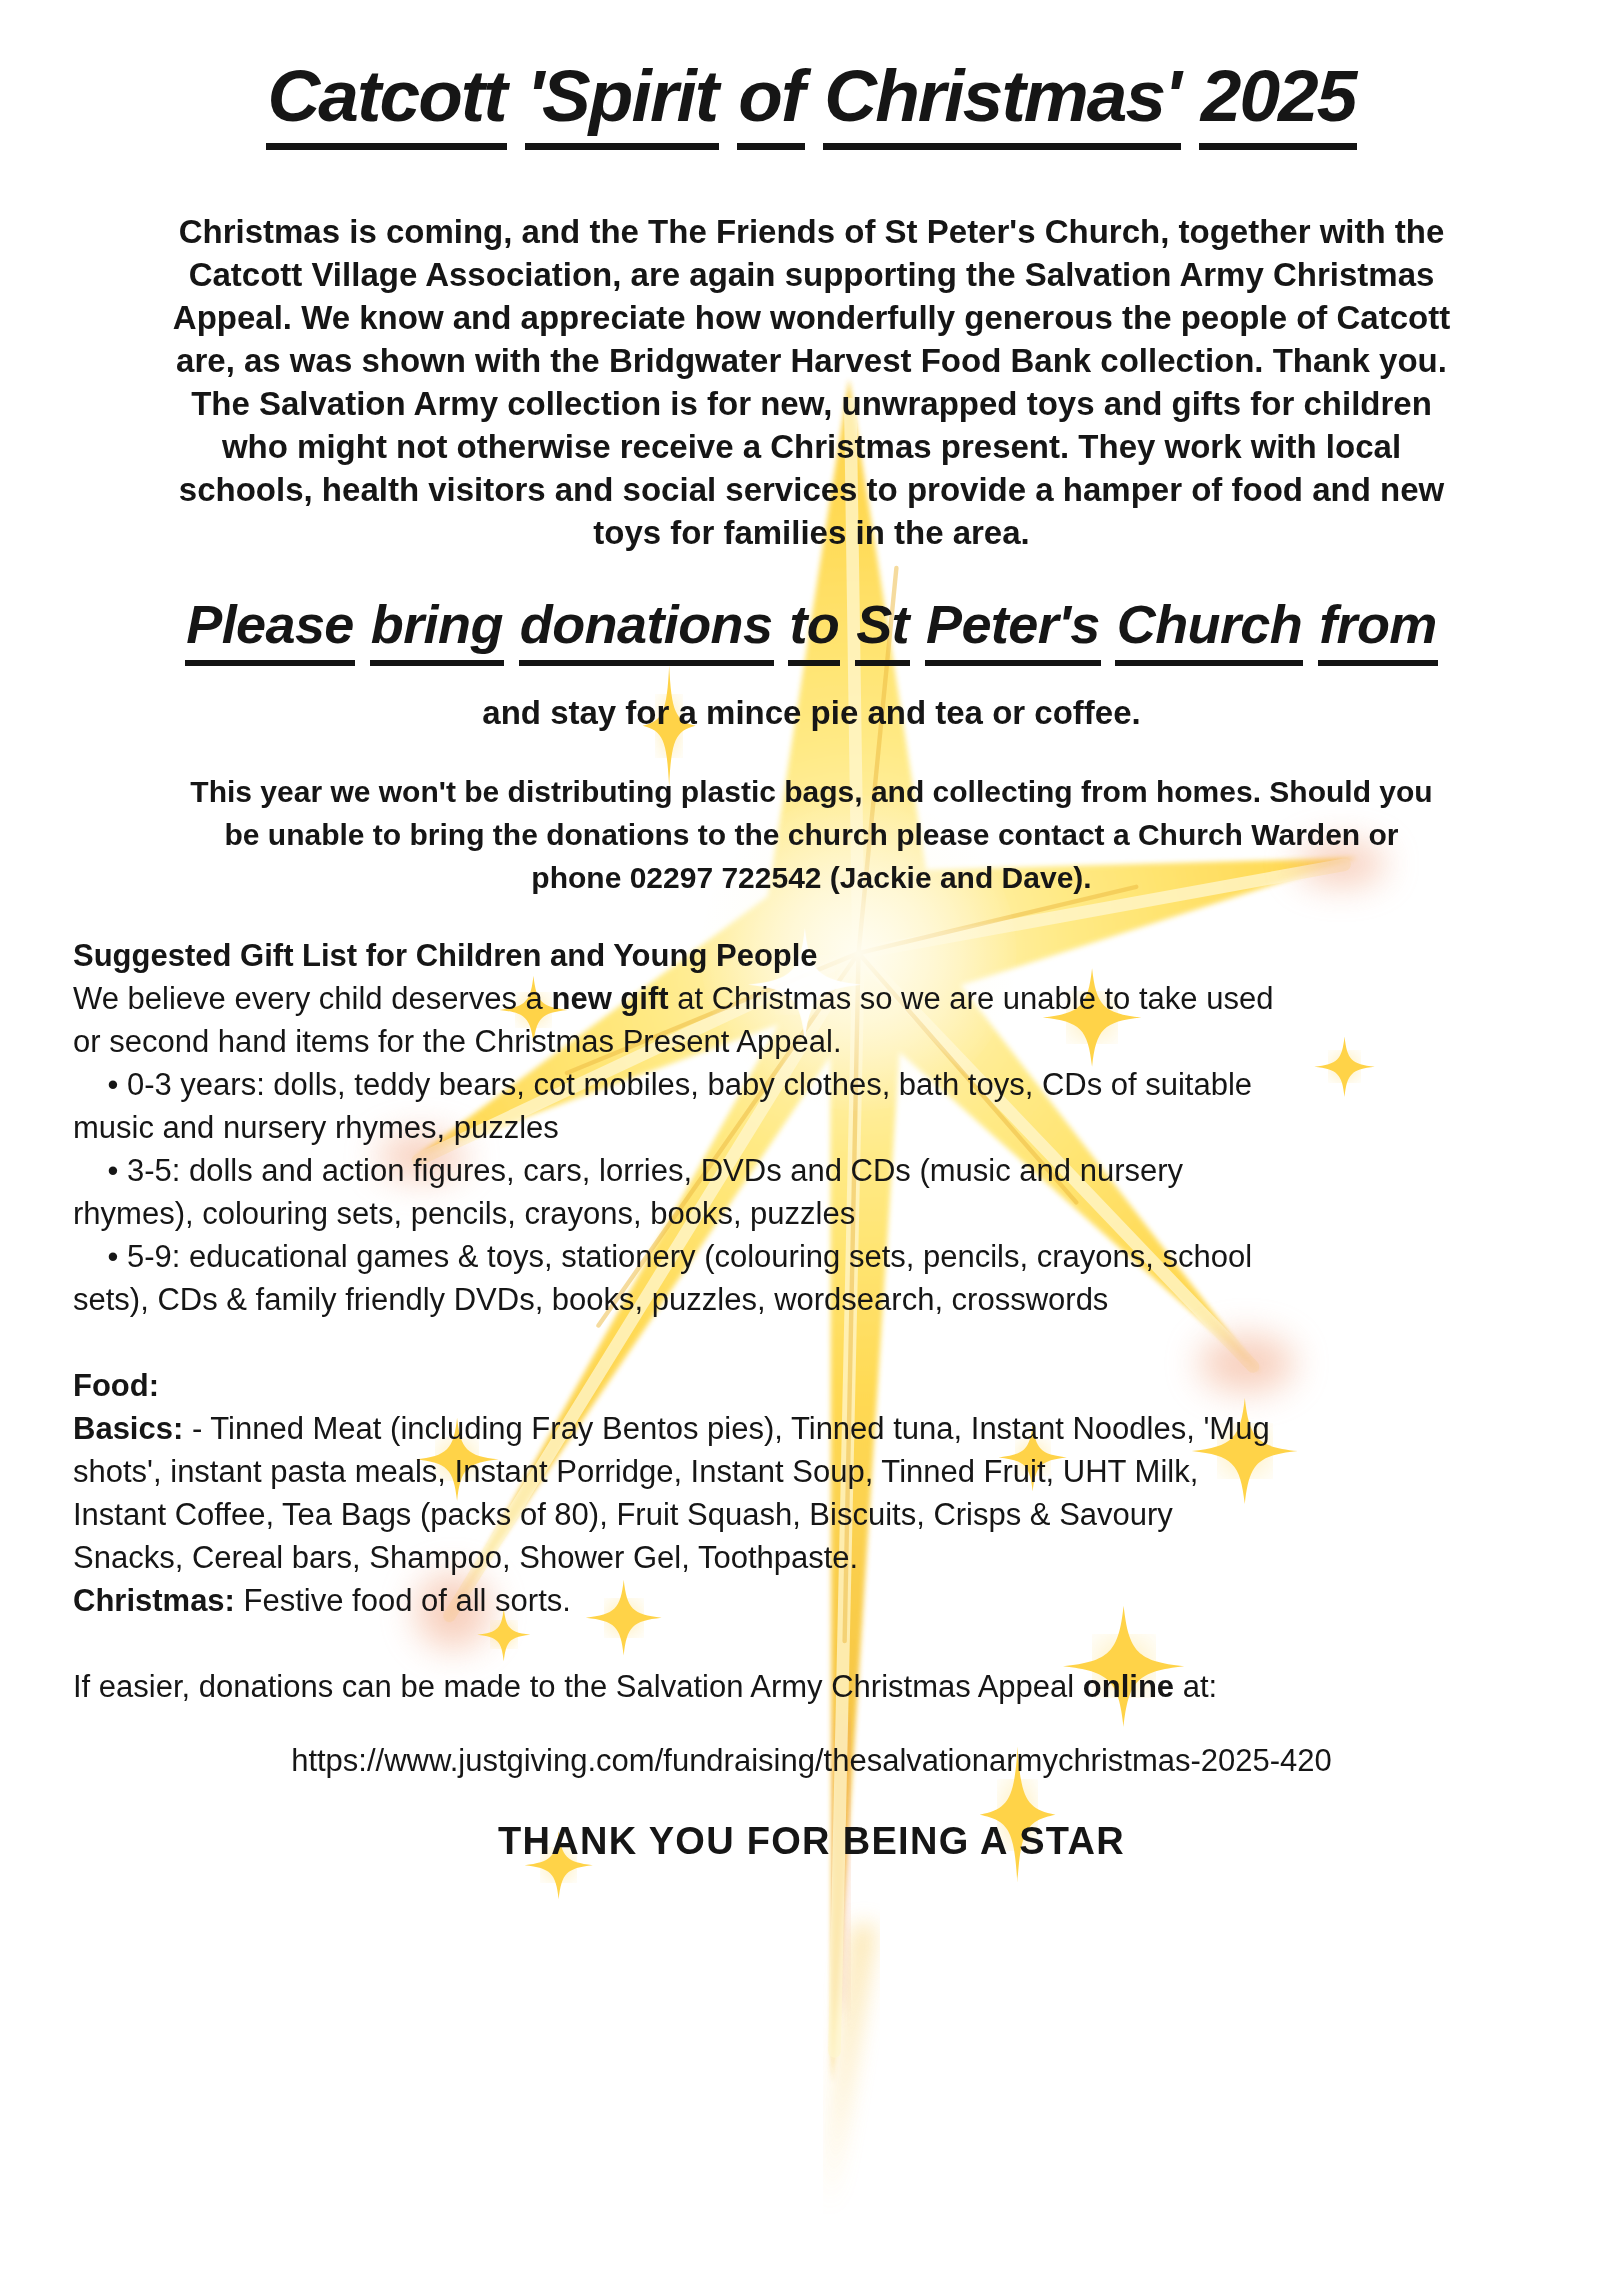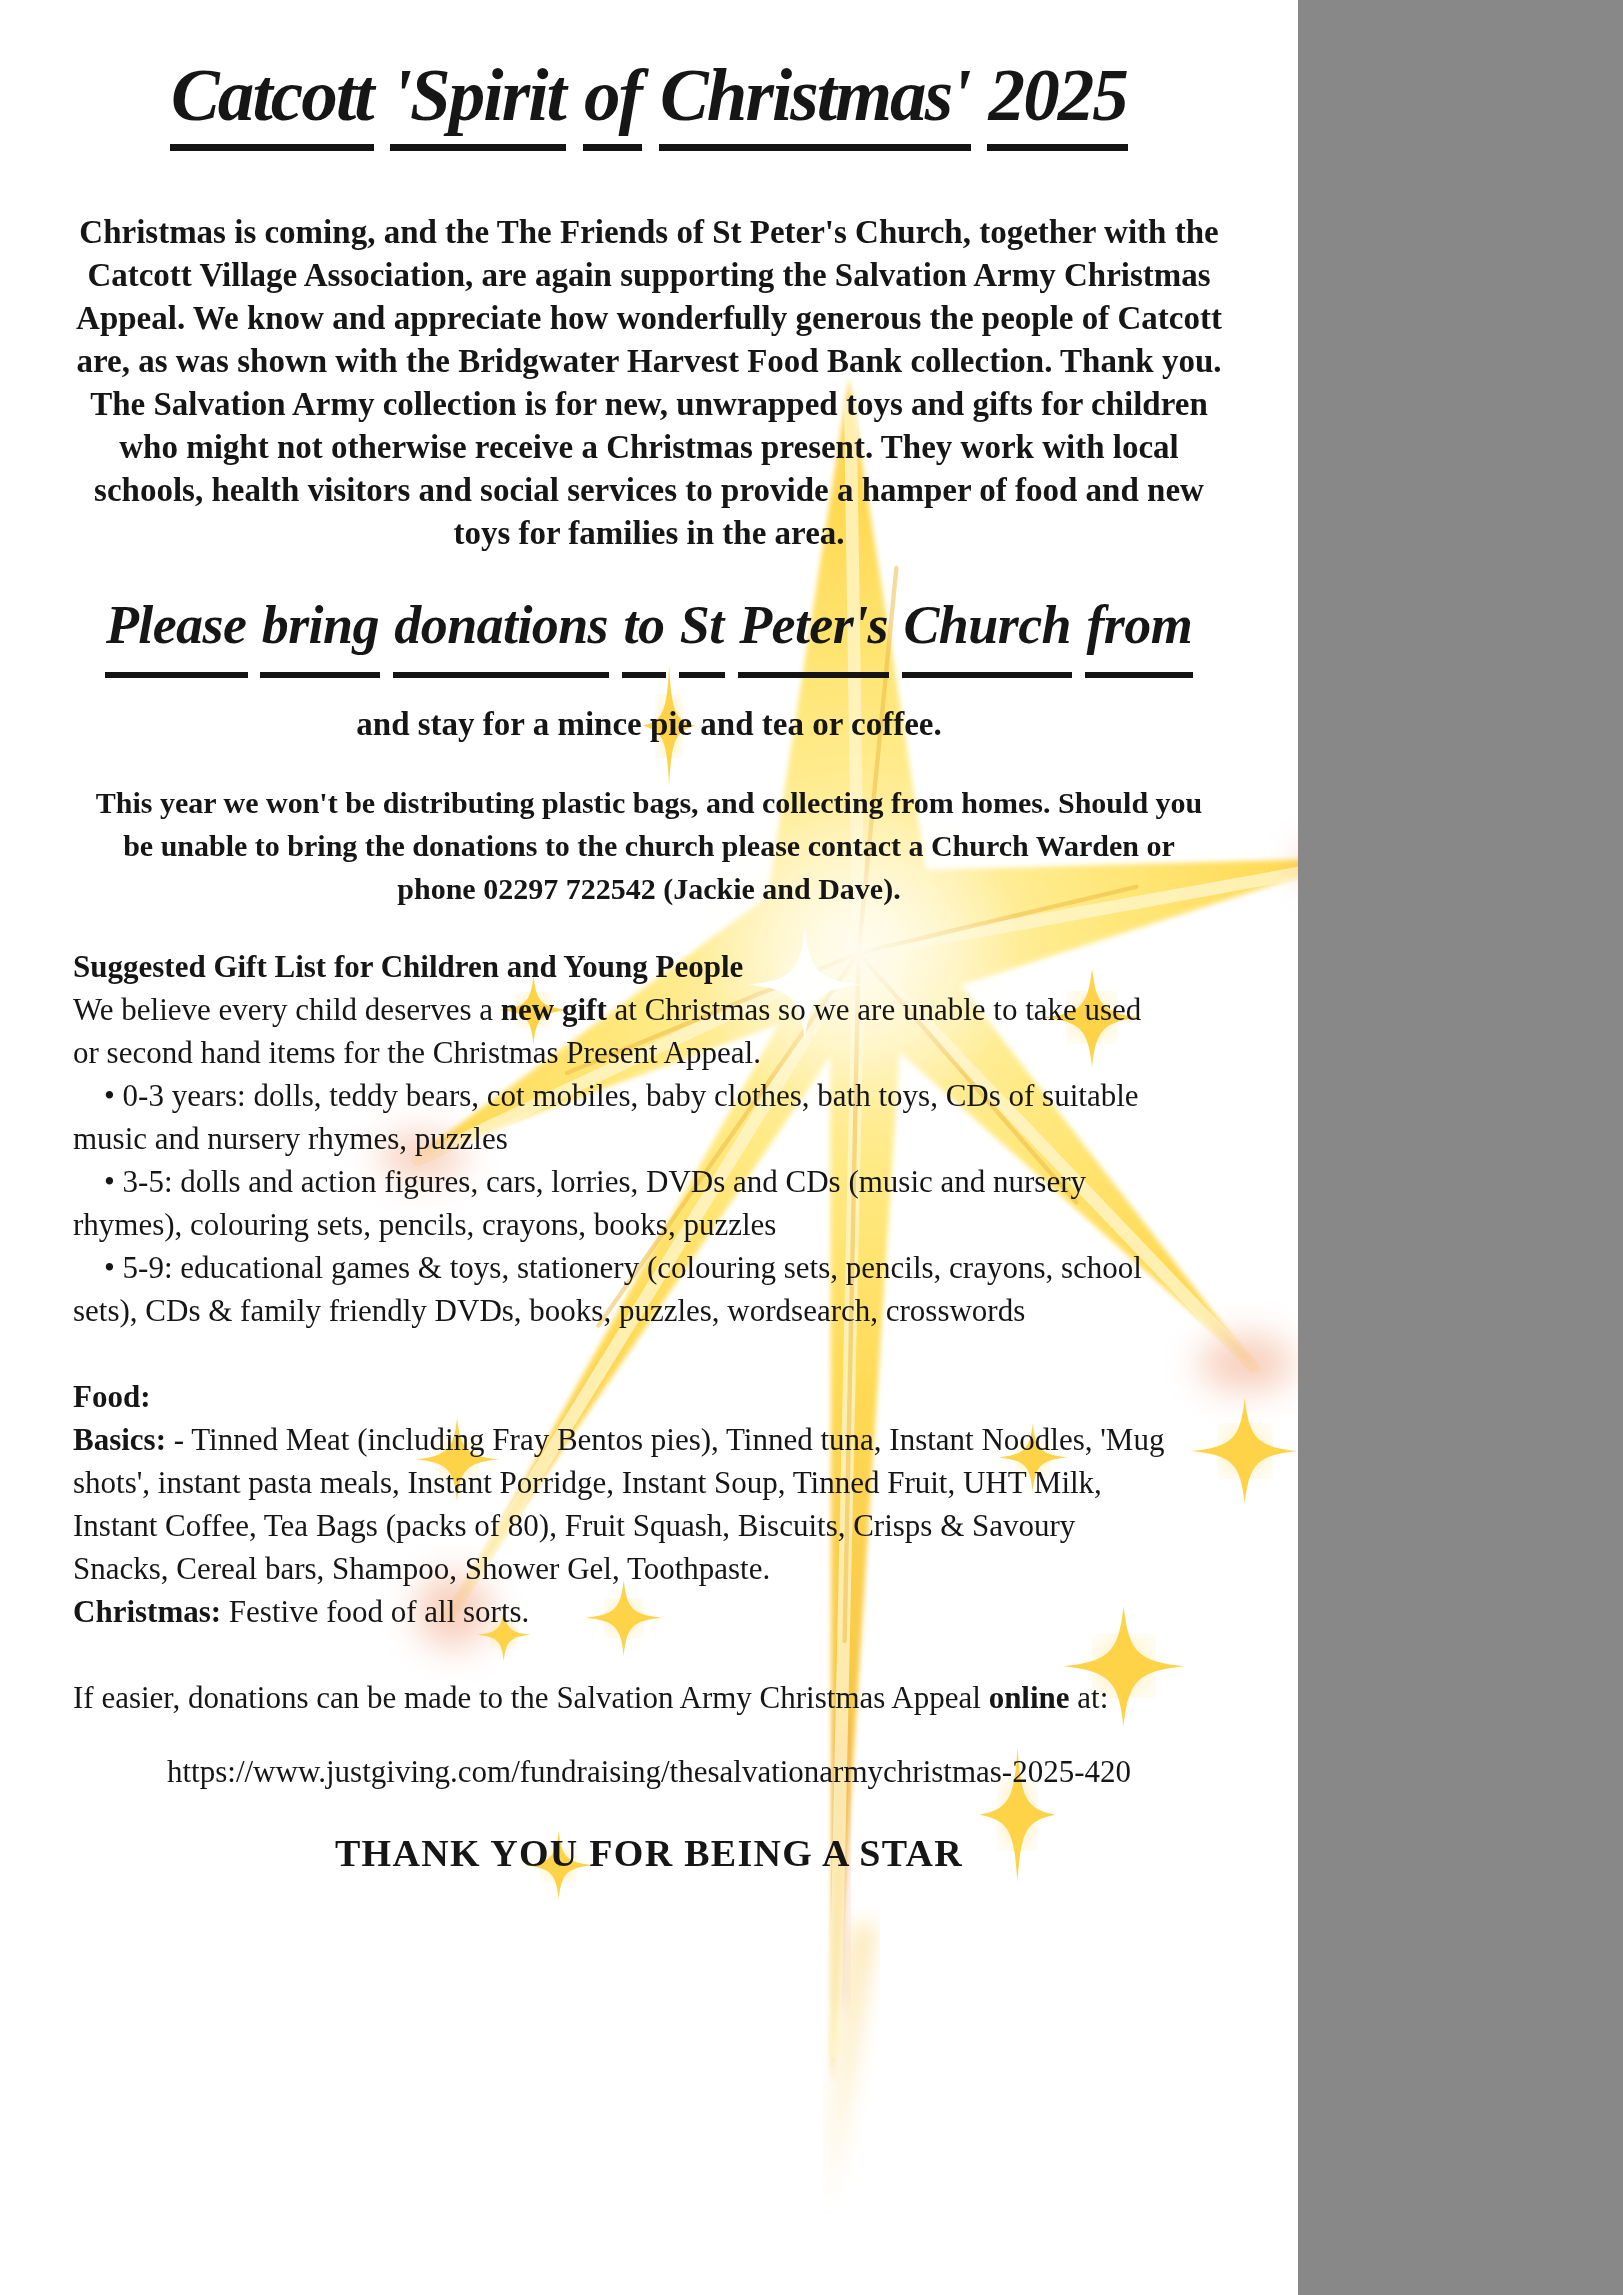--- a/index.html
+++ b/index.html
@@ -1,37 +1,37 @@
 <!DOCTYPE html>
 <html style="font-size:10px"><head>
 <meta charset="utf-8">
 <style>
   html,body{margin:0;padding:0;background:#888;}
   .page{
     position:relative;
-    width:1298px;height:2295px;
+    width:1623px;height:2295px;
     background:#ffffff;
     overflow:hidden;
-    font-family:Liberation Serif, serif;
+    font-family:Liberation Sans, sans-serif;
     color:#161616;
   }
   .art{position:absolute;inset:0;pointer-events:none;}
   .content{position:relative;padding:0 73px;z-index:1;}
 
   h1.title{
     margin:54px 0 0;
     text-align:center;
     font-size:73px;
     font-style:italic;
     font-weight:bold;
     letter-spacing:-1.9px;
     white-space:nowrap;
   }
   .uw{display:inline-block;padding:0 1.3px 6.3px;border-bottom:7px solid #141414;}
-  .cta .uw{border-bottom-width:6.3px;padding-bottom:16px;}
+  .cta .uw{border-bottom-width:6.3px;padding-bottom:5px;}
 
   .intro{
     margin:60px auto 0;
     font-size:33px;font-weight:bold;line-height:43px;
     text-align:center;white-space:pre-wrap;
   }
   .cta{margin-top:39px;text-align:center;font-size:54px;font-weight:bold;font-style:italic;letter-spacing:-0.6px;}
   .cta-line{margin-bottom:19px;}
   .subline{margin-top:28px;text-align:center;font-size:33px;font-weight:bold;}
   .nobags{

